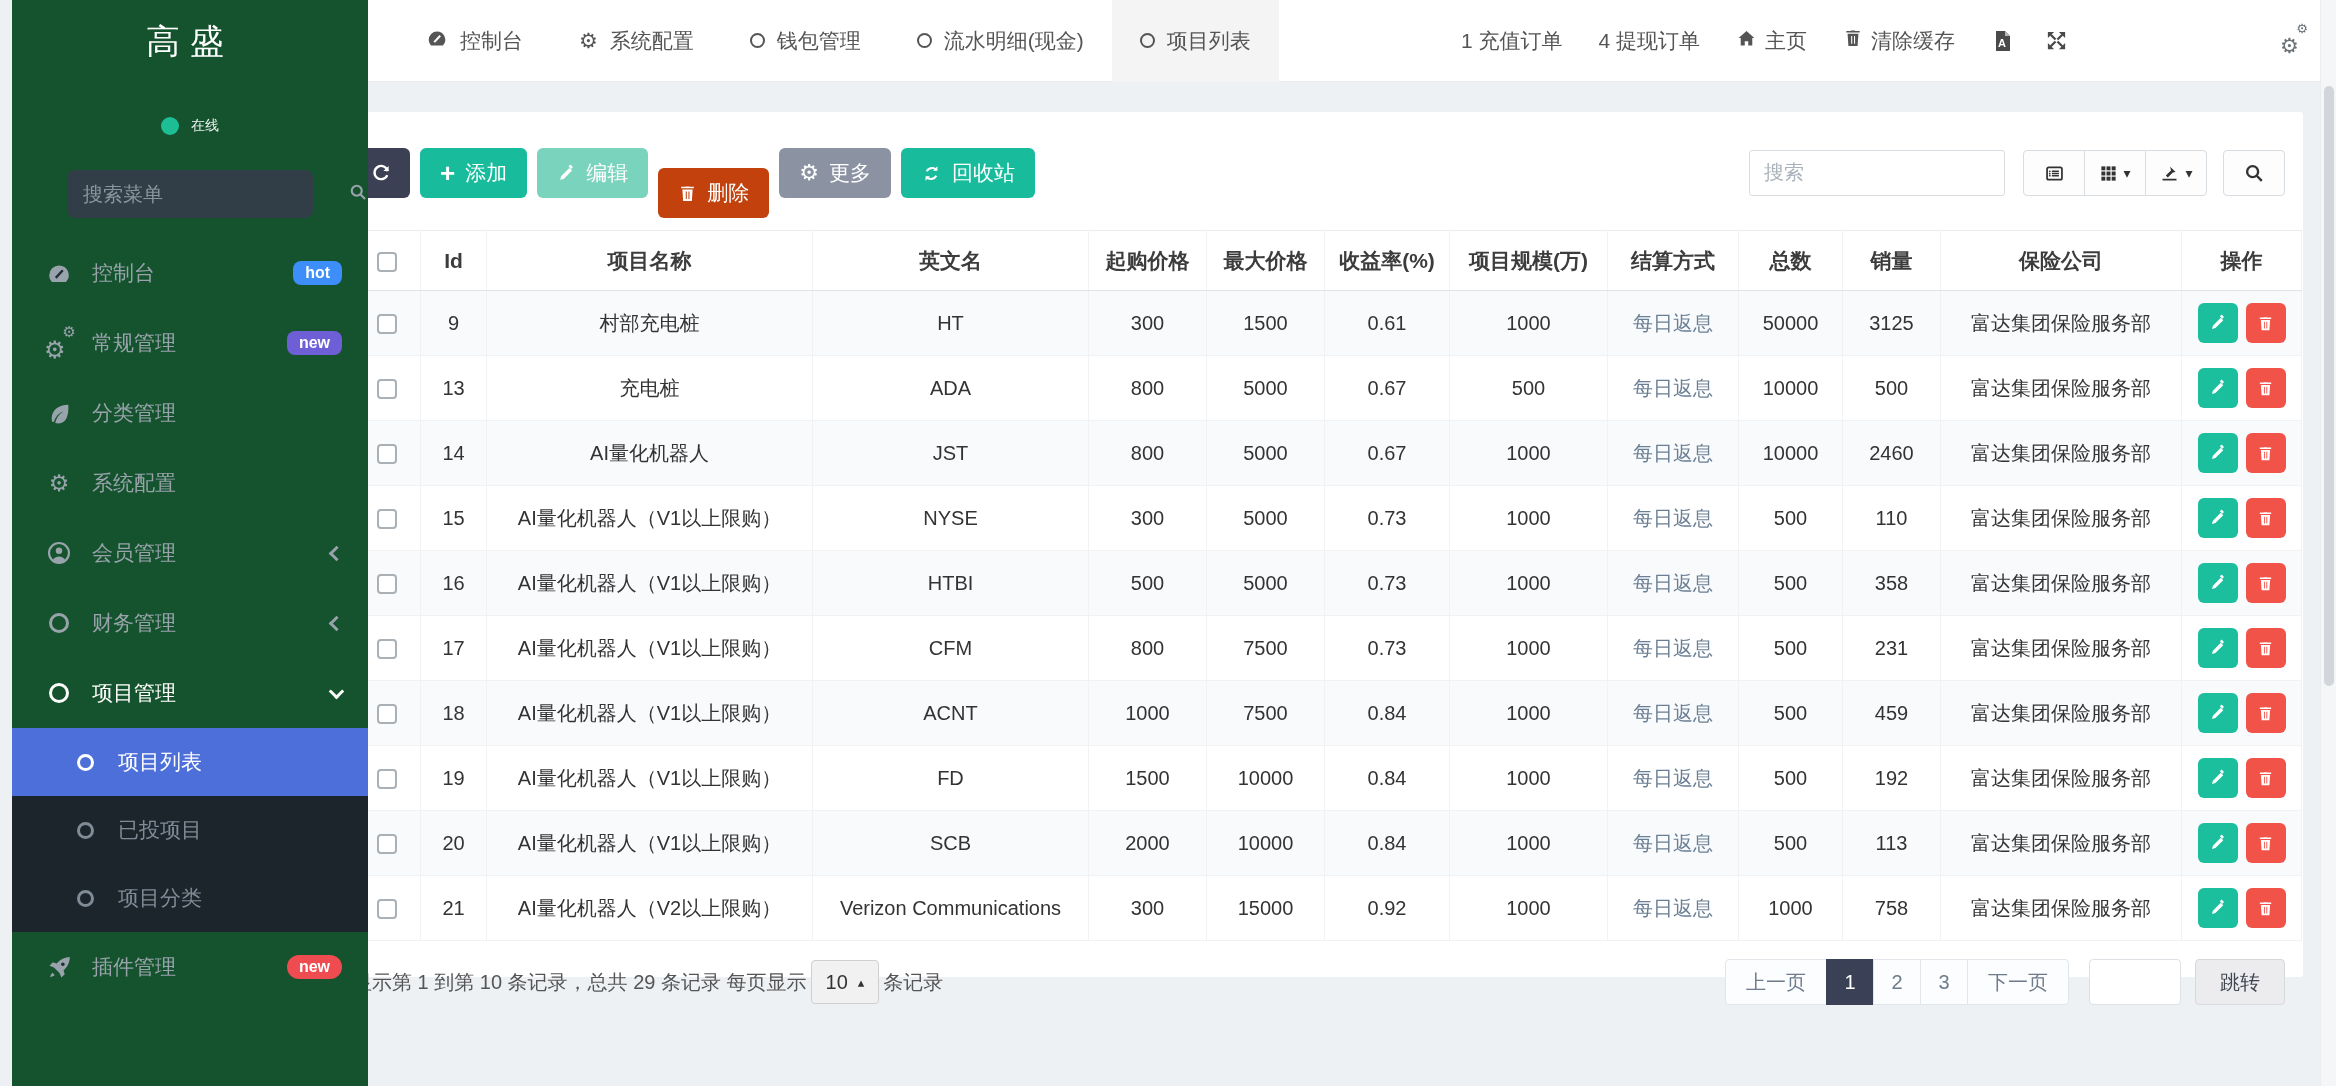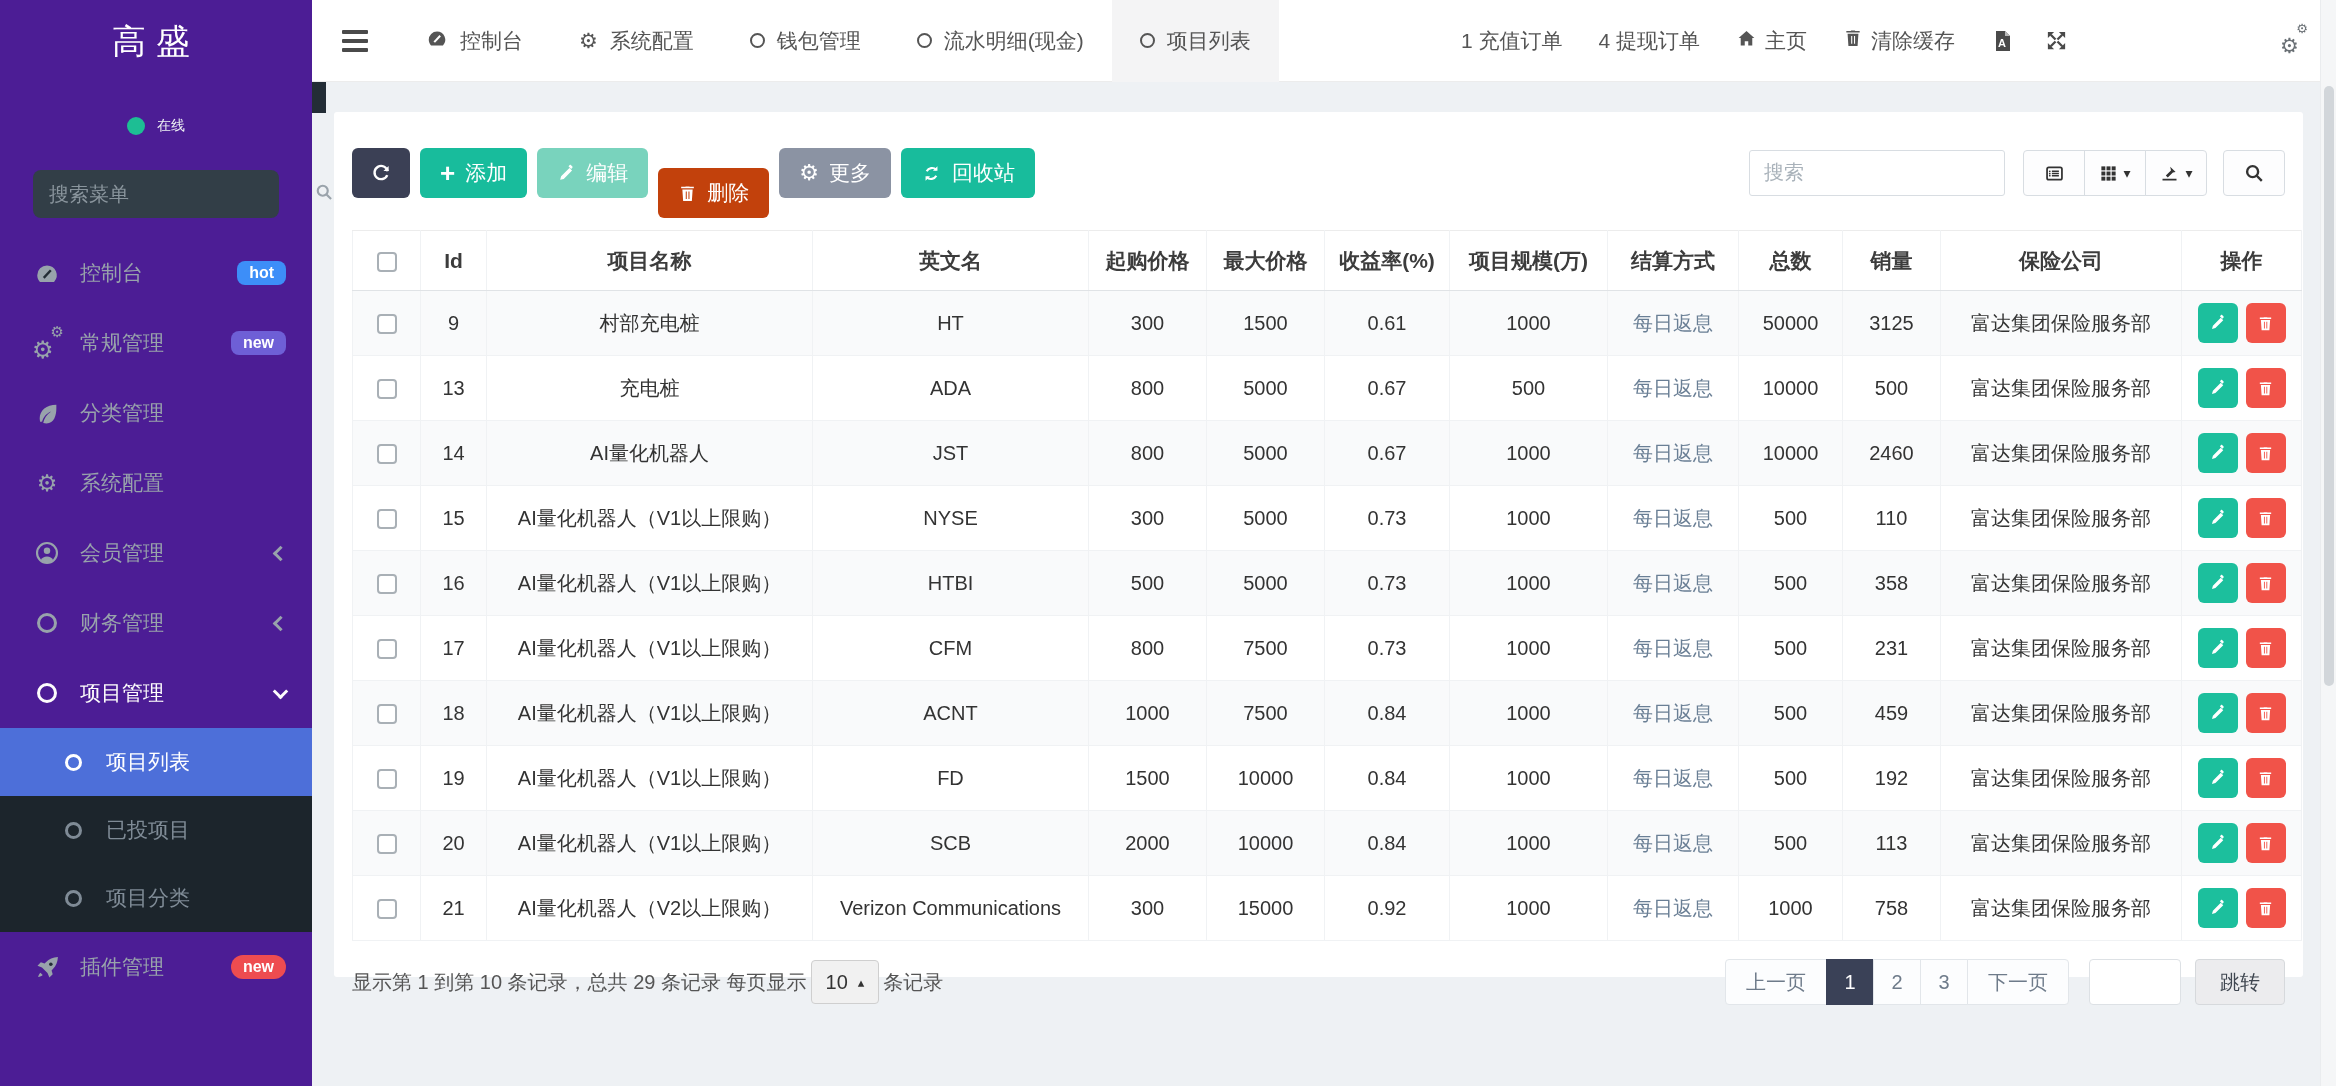--- a/index.html
+++ b/index.html
@@ -1,19 +1,19 @@
 <!DOCTYPE html>
 <html><head>
 <meta charset="utf-8">
 <style>
   * { margin:0; padding:0; box-sizing:border-box; }
   html,body { width:2336px; height:1086px; font-family:"Liberation Sans","DejaVu Sans",sans-serif; background:#eef1f4; overflow:hidden; position:relative; }
 
   
-  .sidebar { position:absolute; left:0; top:0; width:312px; height:1086px; background:#4c1d95; --icbg:#232d36; z-index:5; }
+  .sidebar { position:absolute; left:12px; top:0; width:356px; height:1086px; background:#14532d; --icbg:#232d36; z-index:5; }
   .logo { height:82px; line-height:82px; text-align:center; color:#fff; font-size:34px; letter-spacing:10px; }
   .online-row { margin-top:30px; height:28px; display:flex; align-items:center; justify-content:center; gap:12px; color:#edf1f3; font-size:14px; }
   .online-dot { width:18px; height:18px; border-radius:50%; background:#1dbe94; }
   .menu-search { margin:30px auto 0; width:246px; height:48px; background:#323e47; border-radius:8px; display:flex; align-items:center; padding:0 16px; }
   .menu-search input { flex:1; background:transparent; border:none; outline:none; color:#c3ccd2; font-size:20px; font-family:inherit; }
   .menu-search input::placeholder { color:#8a959d; }
   .side-nav { margin-top:20px; }
   .nav-item { height:70px; display:flex; align-items:center; padding:0 26px 0 30px; color:#98a3ab; font-size:21px; cursor:pointer; }
   .nav-item .ilab { margin-left:16px; }
   .nav-ico { width:34px; display:flex; justify-content:center; align-items:center; }

